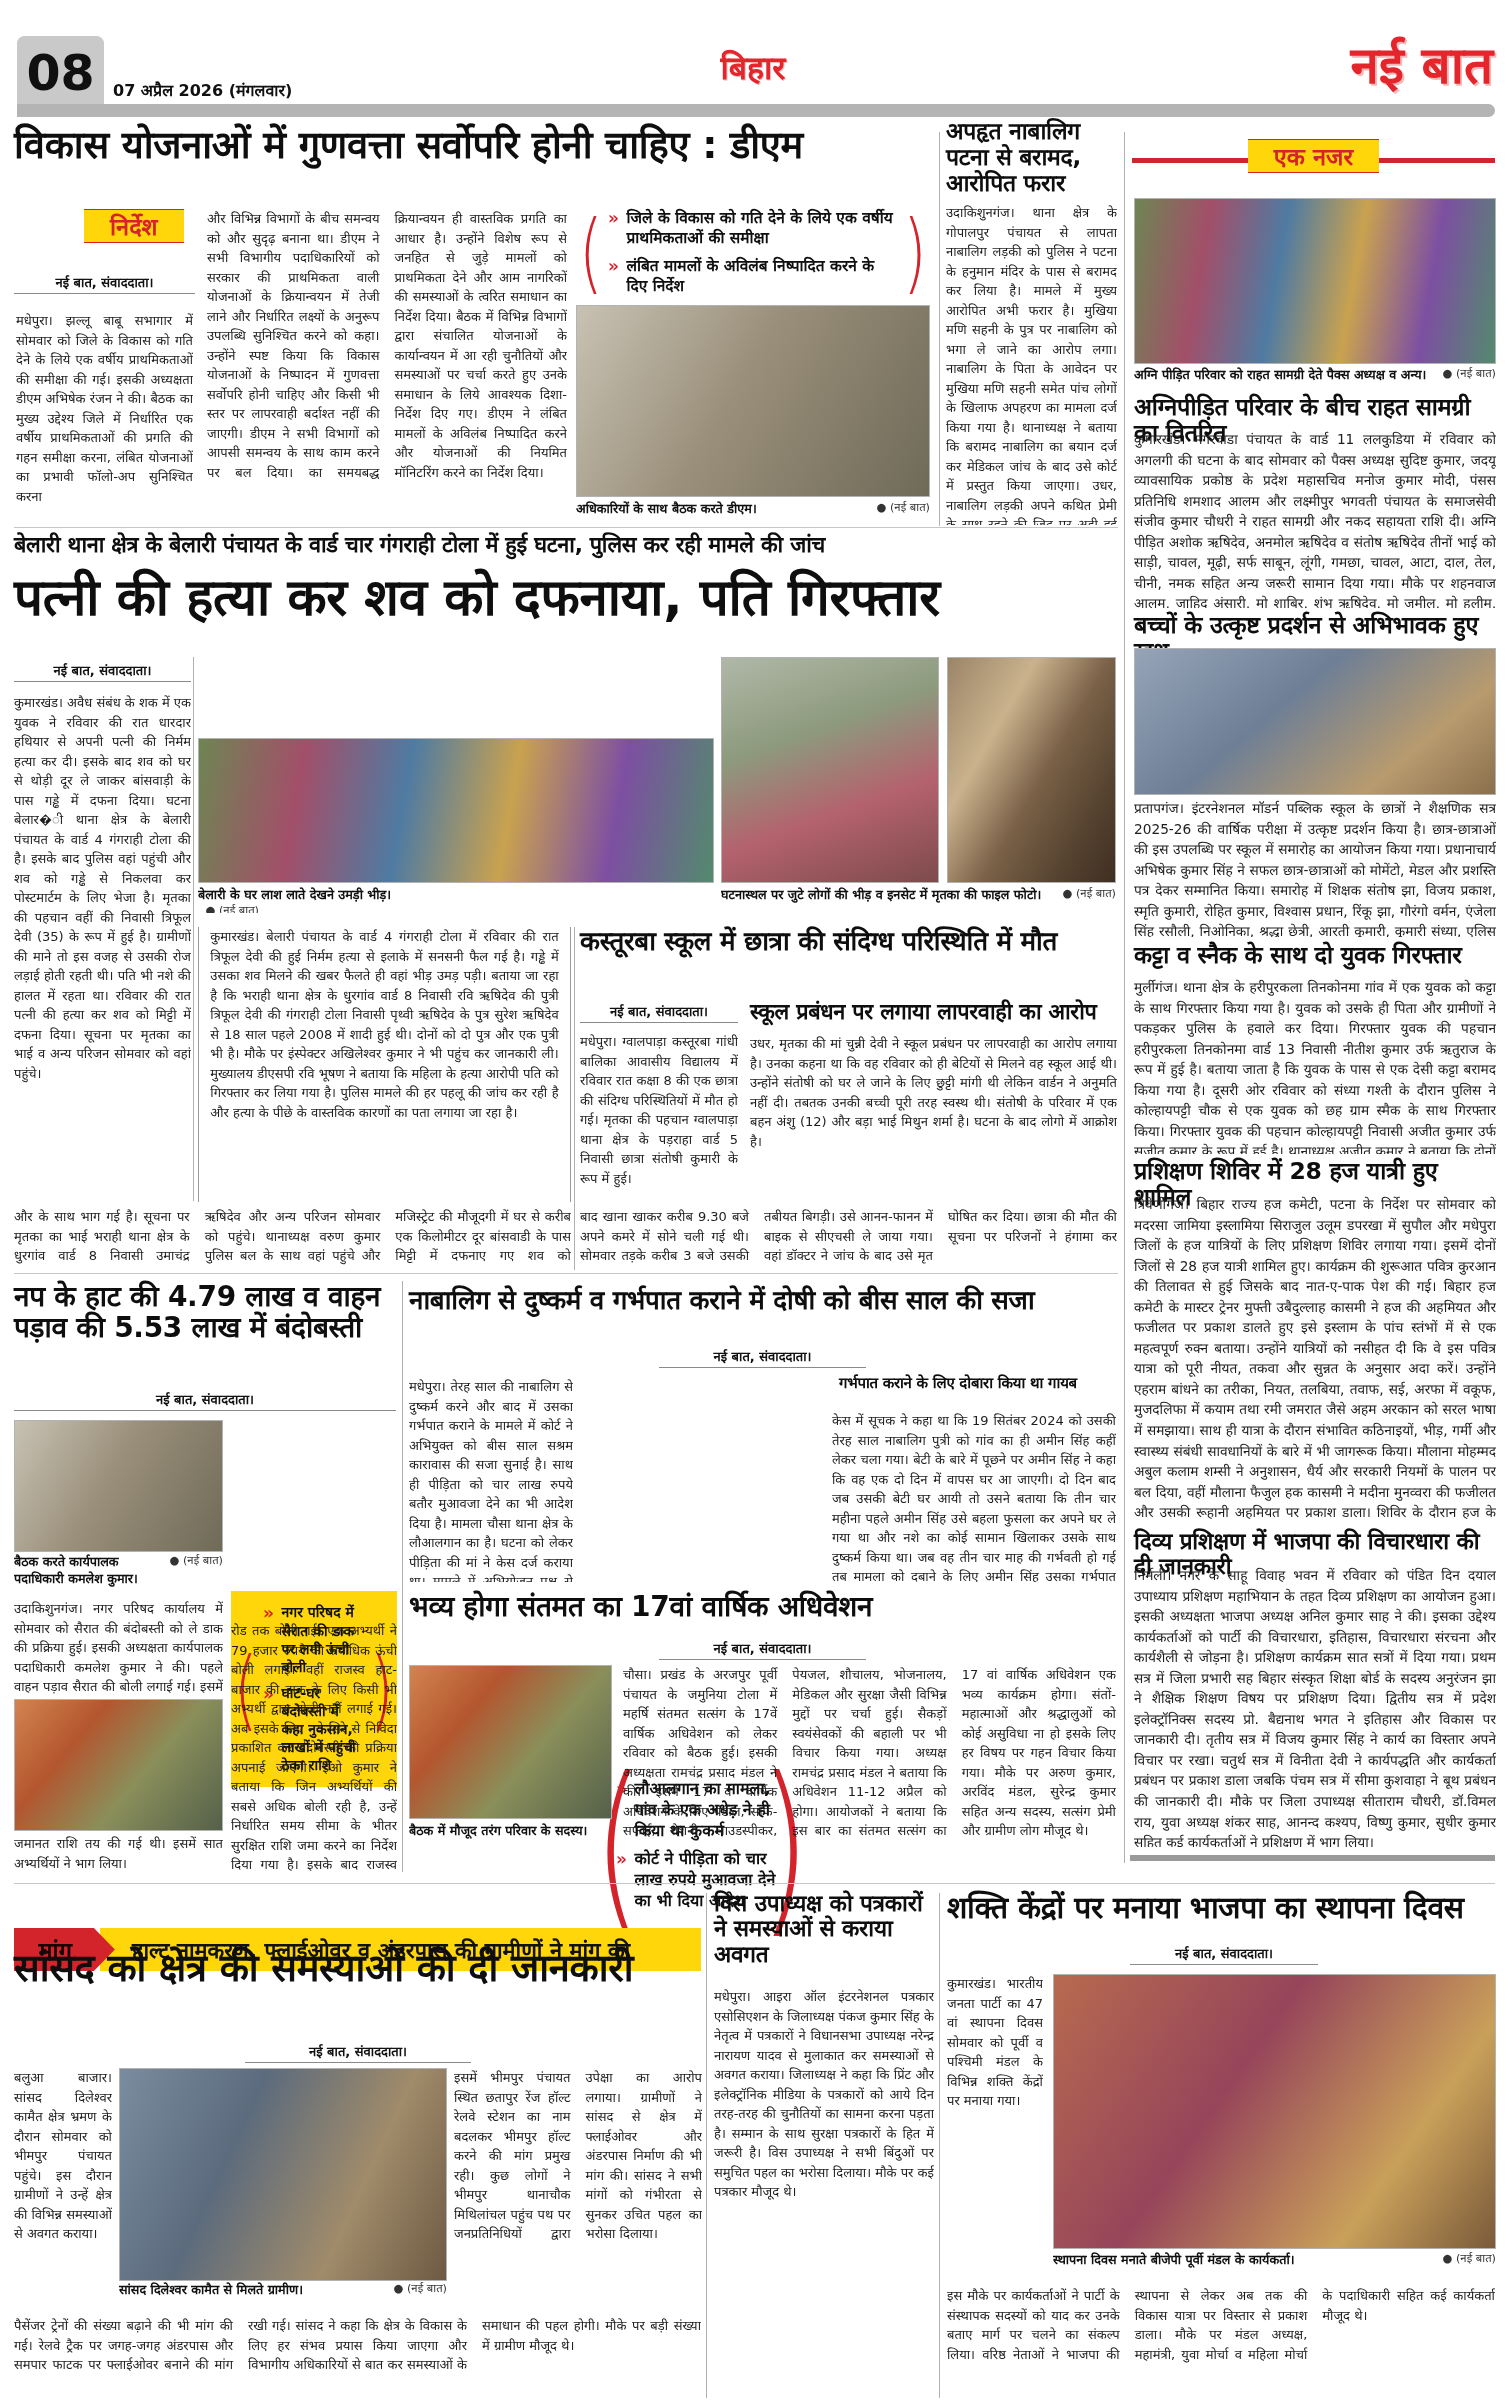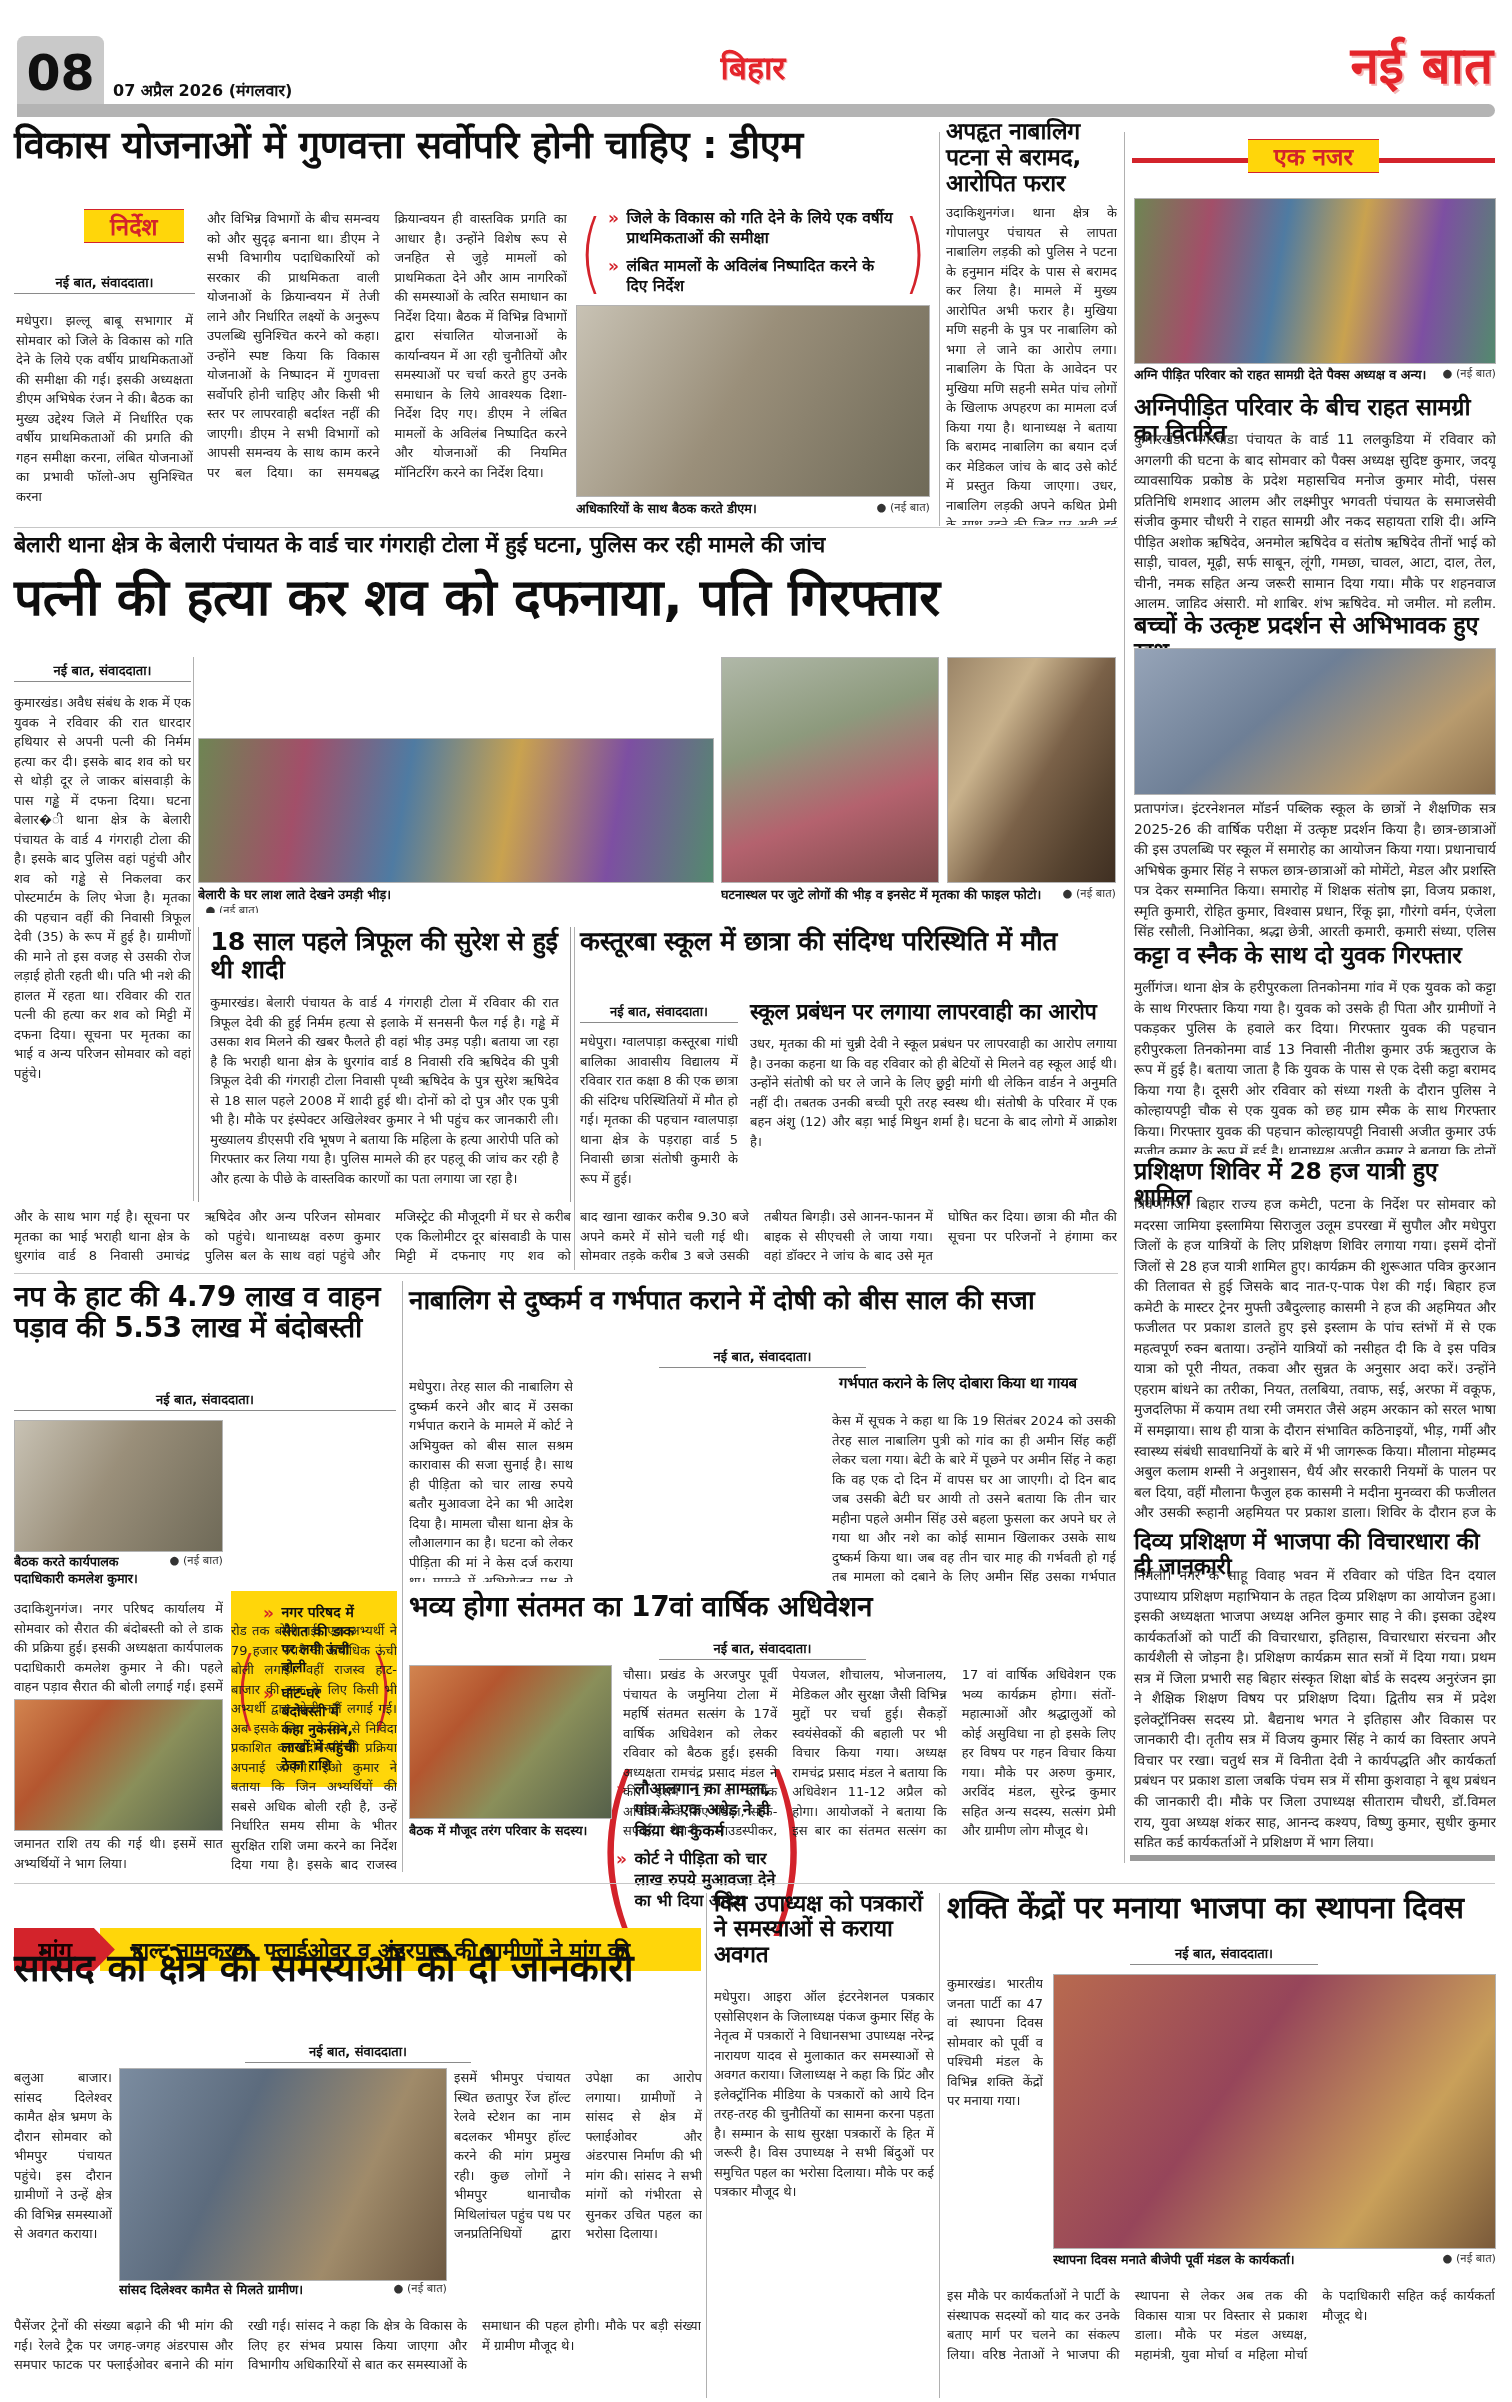--- a/index.html
+++ b/index.html
@@ -154,21 +154,20 @@
   <div class="abs photo phA" style="left:947px;top:657px;width:169px;height:226px;"></div>
   <div class="abs cap" style="left:198px;top:887px;width:516px;height:26px;flex-direction:column;">
     <span>बेलारी के घर लाश लाते देखने उमड़ी भीड़।</span>
     <span class="cr">● (नई बात)</span>
   </div>
   <div class="abs cap" style="left:721px;top:887px;width:395px;height:38px;">
     <span>घटनास्थल पर जुटे लोगों की भीड़ व इनसेट में मृतका की फाइल फोटो।</span>
     <span class="cr">● (नई बात)</span>
   </div>
   <div class="abs boxed" style="left:198px;top:927px;width:373px;height:275px;">
-    <div class="headline" style="font-size:25.4px;height:66px;">18 साल पहले त्रिफूल की सुरेश से हुई थी शादी</div>
     <div class="body-text" style="height:202px;">कुमारखंड। बेलारी पंचायत के वार्ड 4 गंगराही टोला में रविवार की रात त्रिफूल देवी की हुई निर्मम हत्या से इलाके में सनसनी फैल गई है। गड्ढे में उसका शव मिलने की खबर फैलते ही वहां भीड़ उमड़ पड़ी। बताया जा रहा है कि भराही थाना क्षेत्र के धुरगांव वार्ड 8 निवासी रवि ऋषिदेव की पुत्री त्रिफूल देवी की गंगराही टोला निवासी पृथ्वी ऋषिदेव के पुत्र सुरेश ऋषिदेव से 18 साल पहले 2008 में शादी हुई थी। दोनों को दो पुत्र और एक पुत्री भी है। मौके पर इंस्पेक्टर अखिलेश्वर कुमार ने भी पहुंच कर जानकारी ली। मुख्यालय डीएसपी रवि भूषण ने बताया कि महिला के हत्या आरोपी पति को गिरफ्तार कर लिया गया है। पुलिस मामले की हर पहलू की जांच कर रही है और हत्या के पीछे के वास्तविक कारणों का पता लगाया जा रहा है।</div>
   </div>
   <div class="abs body-text cols3" style="left:14px;top:1207px;width:557px;height:60px;">और के साथ भाग गई है। सूचना पर मृतका का भाई भराही थाना क्षेत्र के धुरगांव वार्ड 8 निवासी उमाचंद्र ऋषिदेव और अन्य परिजन सोमवार को पहुंचे। थानाध्यक्ष वरुण कुमार पुलिस बल के साथ वहां पहुंचे और मजिस्ट्रेट की मौजूदगी में घर से करीब एक किलोमीटर दूर बांसवाडी के पास मिट्टी में दफनाए गए शव को निकलवाया। आरोपी पति को गिरफ्तार कर लिया गया है। बताया कि सुरेश ने पत्नी के अवैध संबंध रहने को लेकर हत्या करने की बात कही है। पुलिस जांच कर रही है।</div>
   <div class="vl" style="left:193px;top:657px;height:544px;"></div>
   <div class="vl" style="left:574px;top:927px;height:343px;"></div>
 
   <div class="abs headline" style="left:580px;top:927px;width:539px;height:70px;font-size:26px;">कस्तूरबा स्कूल में छात्रा की संदिग्ध परिस्थिति में मौत</div>
   <div class="abs byl" style="left:580px;top:1000px;width:158px;">नई बात, संवाददाता।</div>
   <div class="abs body-text" style="left:580px;top:1032px;width:158px;height:169px;">मधेपुरा। ग्वालपाड़ा कस्तूरबा गांधी बालिका आवासीय विद्यालय में रविवार रात कक्षा 8 की एक छात्रा की संदिग्ध परिस्थितियों में मौत हो गई। मृतका की पहचान ग्वालपाड़ा थाना क्षेत्र के पड़राहा वार्ड 5 निवासी छात्रा संतोषी कुमारी के रूप में हुई।</div>
   <div class="abs headline" style="left:750px;top:1000px;width:367px;height:30px;font-size:21.7px;">स्कूल प्रबंधन पर लगाया लापरवाही का आरोप</div>

